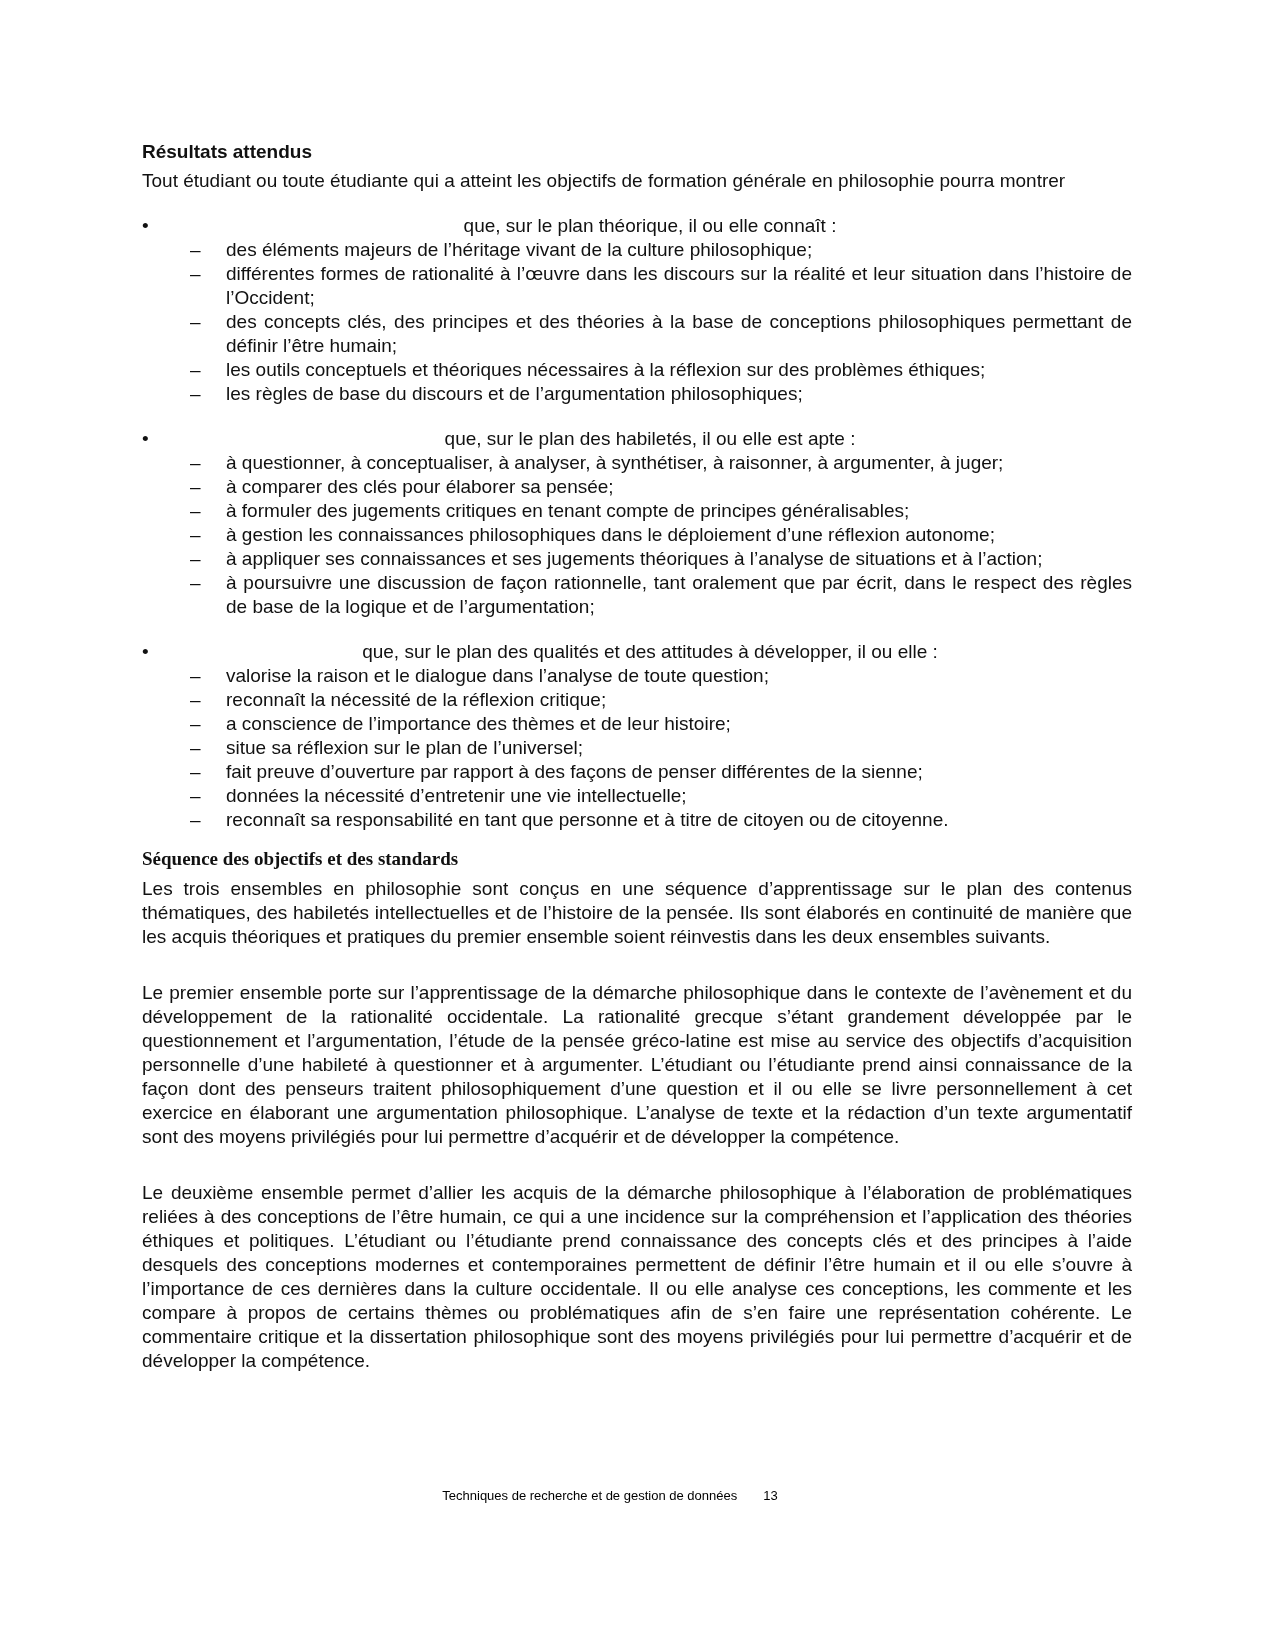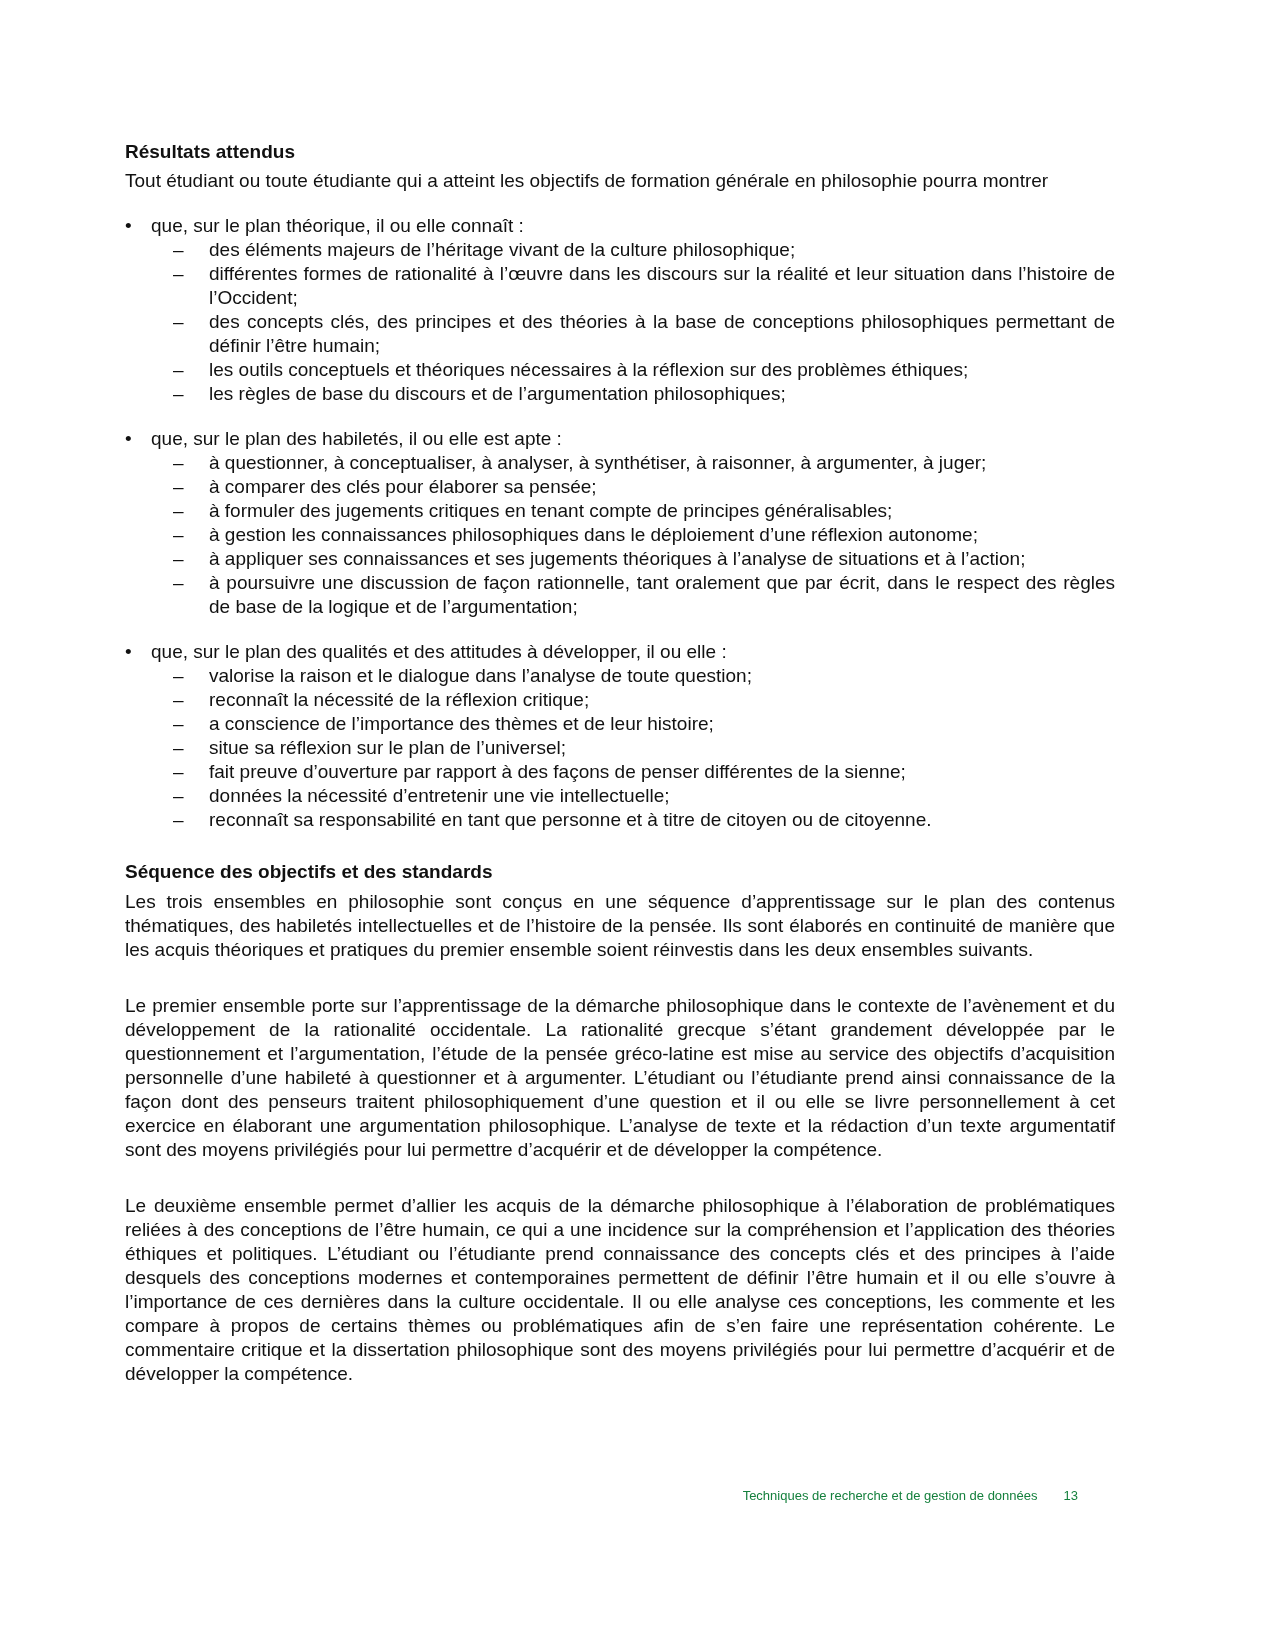--- a/index.html
+++ b/index.html
@@ -7,78 +7,80 @@
     width: 1275px;
     height: 1650px;
     background: #ffffff;
     color: #111111;
     font-family: "Liberation Sans", sans-serif;
     position: relative;
     overflow: hidden;
   }
   .content {
     position: absolute;
-    left: 125px;
+    left: 142px;
     top: 140px;
     width: 990px;
     font-size: 19px;
     line-height: 24px;
   }
   .heading {
     font-weight: bold;
     font-size: 19px;
     line-height: 24px;
     margin: 0 0 5px 0;
   }
   .heading-2 {
-    margin-top: 28px;
+    margin-top: 15px;
     margin-bottom: 6px;
+    font-family: Liberation Serif, serif;
   }
   .para {
     text-align: justify;
     margin: 0;
   }
   .para + .para { margin-top: 32px; }
   .group { margin-top: 21px; }
   .li1 {
     display: flex;
     align-items: flex-start;
   }
   .li1 > .marker {
     flex: none;
     width: 26px;
   }
   .li1 > .txt {
     flex: 1;
+    text-align: center;
   }
   .li2 {
     display: flex;
     align-items: flex-start;
     margin-left: 48px;
   }
   .li2 > .marker {
     flex: none;
     width: 36px;
   }
   .li2 > .txt {
     flex: 1;
     text-align: justify;
   }
   .footer {
     position: absolute;
     left: 142px;
     top: 1488px;
     width: 936px;
     display: flex;
-    justify-content: flex-end;
+    justify-content: center;
     align-items: baseline;
     gap: 26px;
     font-size: 13px;
     line-height: 16px;
-    color: #15803d;
+    color: #000000;
   }
 </style>
 </head>
 <body>
 
 <div class="content">
 
   <div class="heading">Résultats attendus</div>
 
   <p class="para">Tout étudiant ou toute étudiante qui a atteint les objectifs de formation générale en philosophie pourra montrer</p>

